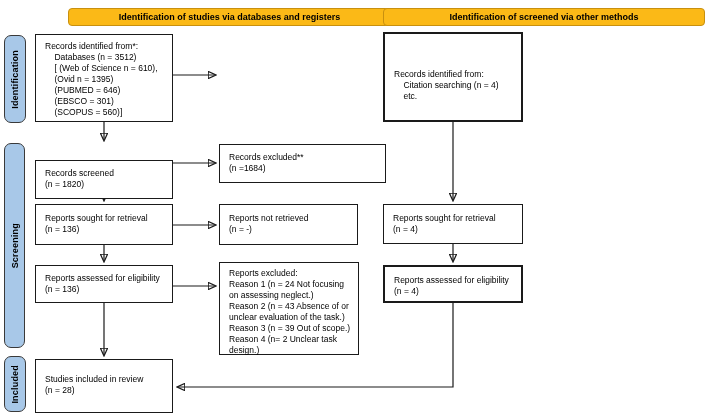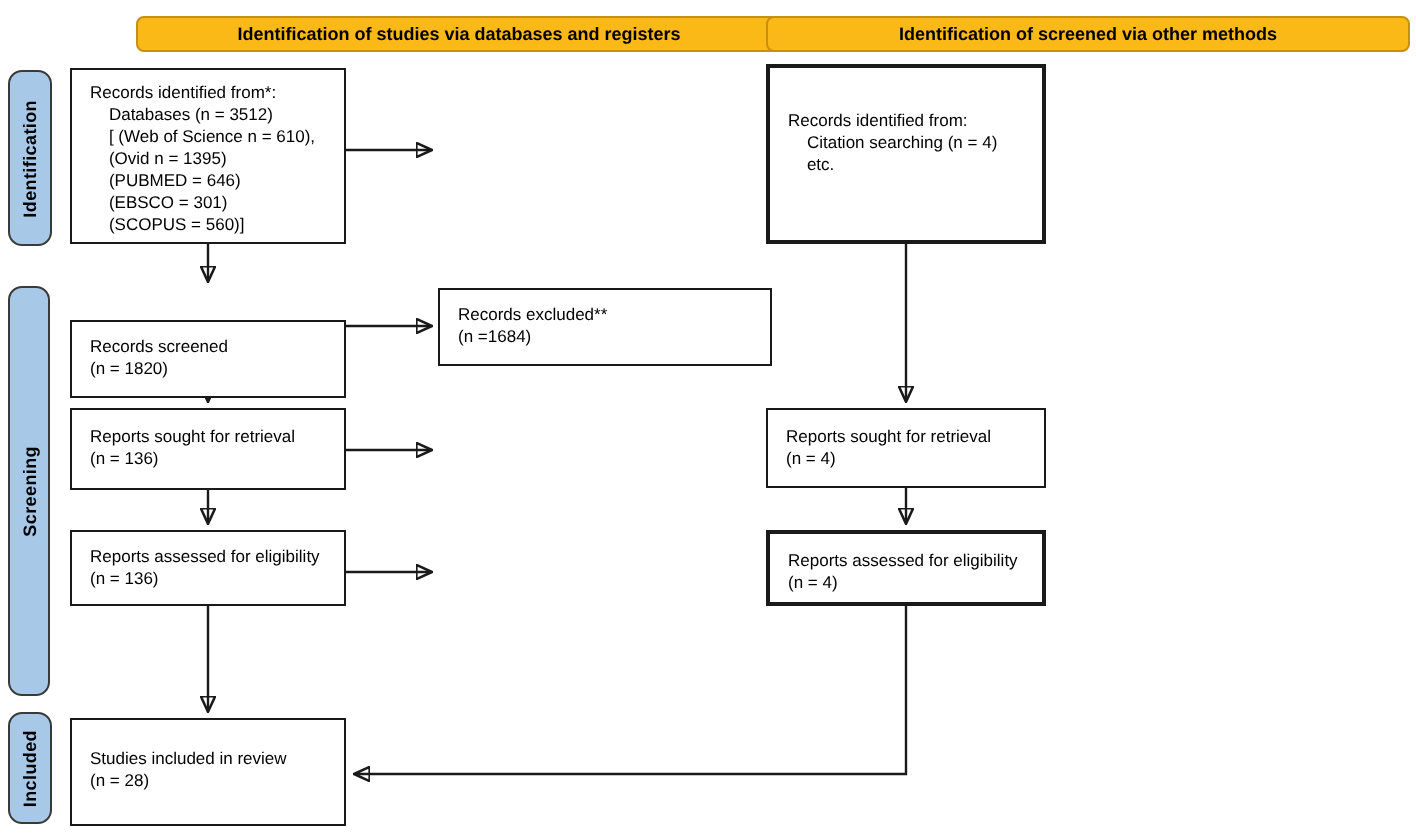--- a/index.html
+++ b/index.html
@@ -41,21 +41,21 @@
   .thick{border-width:2px;}
   #b1{left:35px;top:34px;width:138px;height:88px;padding:6px 4px 0 9px;}
   #b2{left:35px;top:144px;width:138px;height:39px;padding:7px 4px 0 9px;margin-top:16px;}
   #b3{left:35px;top:204px;width:138px;height:41px;padding:8px 4px 0 9px;}
   #b4{left:35px;top:265px;width:138px;height:38px;padding:7px 4px 0 9px;}
   #b5{left:35px;top:359px;width:138px;height:54px;padding:14px 4px 16px 9px;}
   #m1{left:219px;top:32px;width:139px;height:90px;padding:14px 4px 0 9px;}
   #m2{left:219px;top:144px;width:167px;height:39px;padding:7px 4px 0 9px;}
   #m3{left:219px;top:204px;width:139px;height:41px;padding:8px 4px 0 9px;}
   #m4{left:219px;top:262px;width:140px;height:93px;padding:5px 2px 0 9px;}
-  #r1{left:383px;top:32px;width:140px;height:90px;padding:21px 4px 0 9px;}
+  #r1{left:383px;top:32px;width:140px;height:90px;padding:35px 4px 0 9px;}
   #r3{left:383px;top:204px;width:140px;height:40px;padding:8px 4px 0 9px;}
   #r4{left:383px;top:265px;width:140px;height:38px;padding:8px 4px 0 9px;}
   #arrows{position:absolute;left:0;top:0;width:708px;height:418px;}
   #arrows path, #arrows line{stroke:var(--box-border);stroke-width:1.2;fill:none;}
   em{font-style:italic;}
 </style>
 </head>
 <body>
 
 <div id="canvas">
@@ -119,28 +119,42 @@
   </div>
   <div class="box" id="m2">
     <div class="txt">Records excluded**
 (n =1684)</div>
   </div>
 
   <div class="box" id="b3">
     <div class="txt">Reports sought for retrieval
 (n = 136)</div>
   </div>
+  <div class="box" id="m3">
+    <div class="txt">Reports not retrieved
+(n = -)</div>
+  </div>
   <div class="box" id="r3">
     <div class="txt">Reports sought for retrieval
 (n = 4)</div>
   </div>
 
   <div class="box" id="b4">
     <div class="txt">Reports assessed for eligibility
 (n = 136)</div>
+  </div>
+  <div class="box" id="m4">
+    <div class="txt">Reports excluded:
+Reason 1 (n = 24 Not focusing
+on assessing neglect.)
+Reason 2 (n = 43 Absence of or
+unclear evaluation of the task.)
+Reason 3 (n = 39 Out of scope.)
+Reason 4 (n= 2 Unclear task
+design.)</div>
   </div>
   <div class="box thick" id="r4">
     <div class="txt">Reports assessed for eligibility
 (n = 4)</div>
   </div>
 
   <div class="box" id="b5">
     <div class="txt">Studies included in review
 (n = 28)</div>
   </div>

